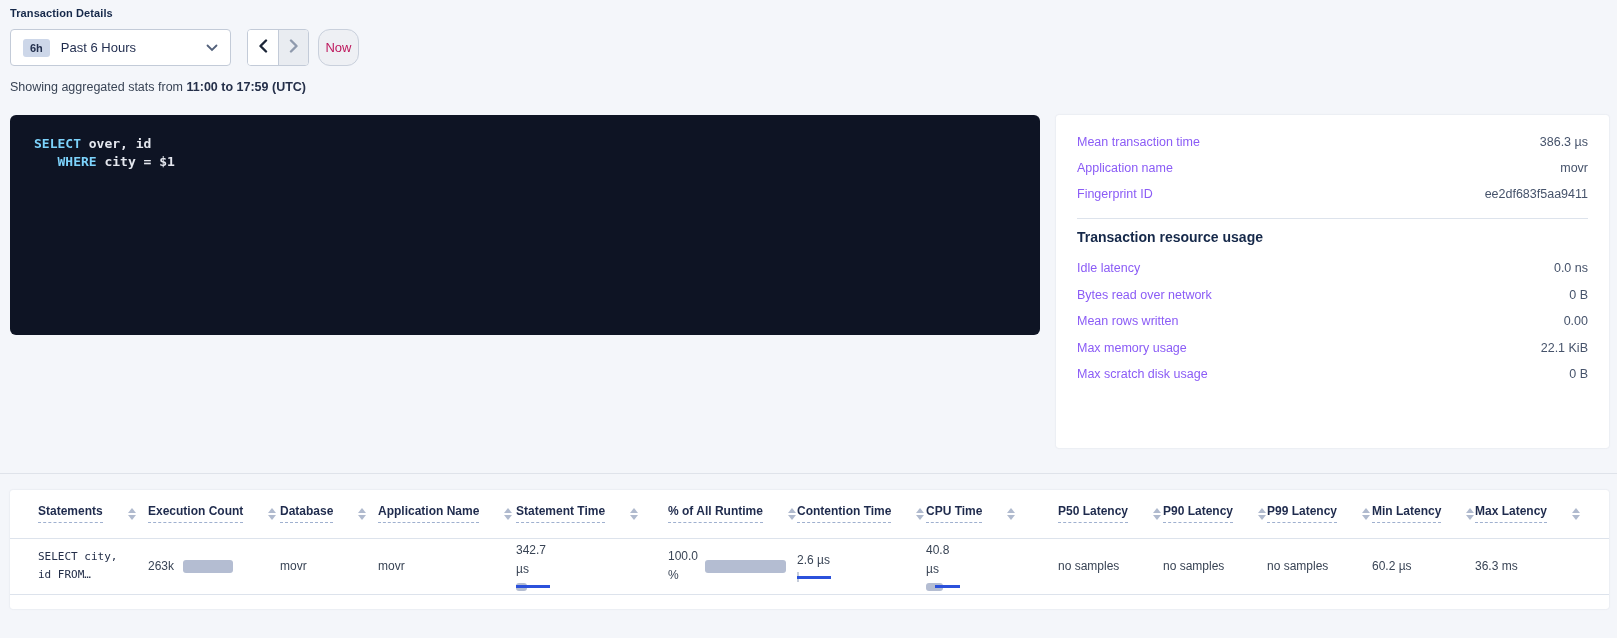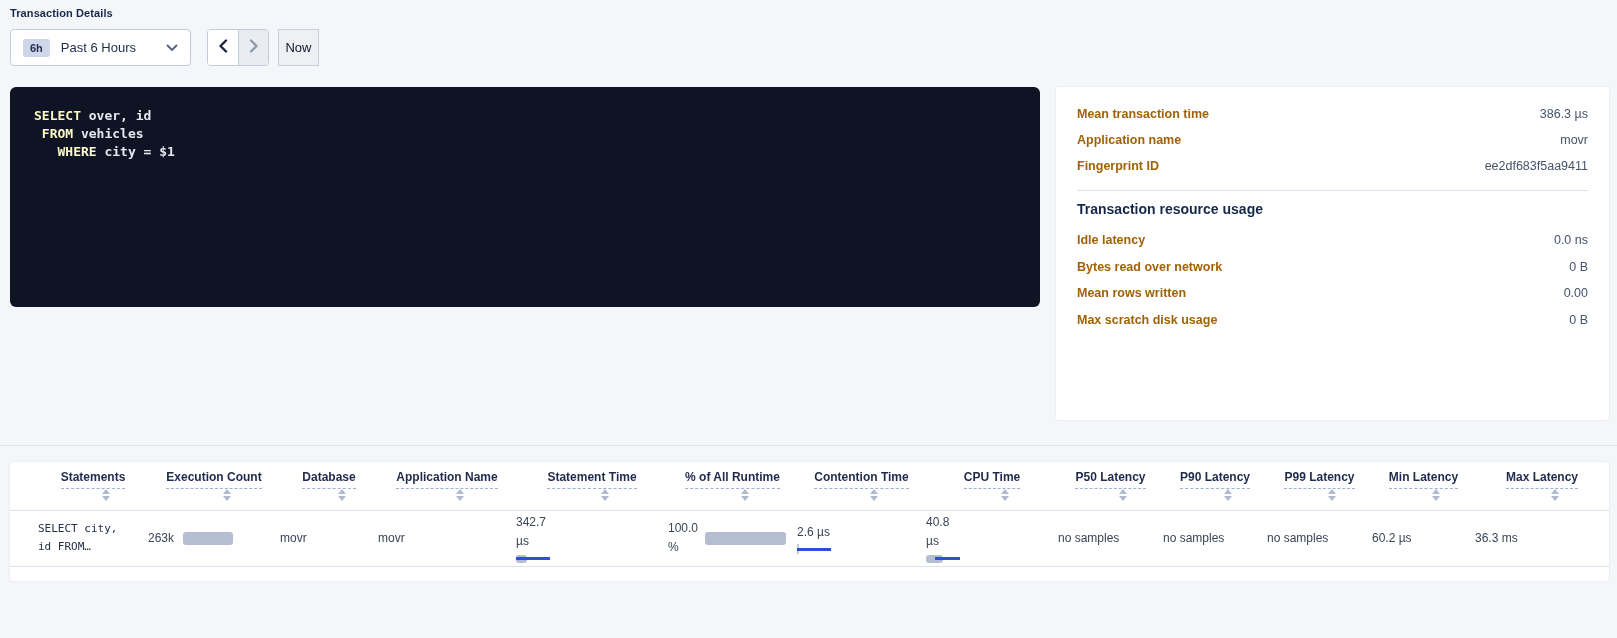--- a/index.html
+++ b/index.html
@@ -15,21 +15,21 @@
 
   
   .page-title {
     margin:0; padding-top:7px;
     font-size:11px; font-weight:bold; color:#152849;
     letter-spacing:.1px;
   }
   .controls { display:flex; align-items:center; margin-top:10px; height:37px; }
   .time-dropdown {
     display:flex; align-items:center;
-    width:181px; height:37px;
+    width:221px; height:37px;
     background:#fff; border:1px solid #c3cbd8; border-radius:4px;
     padding:0 12px; cursor:pointer;
   }
   .range-badge {
     background:#cdd7e9; color:#23304e;
     font-size:11px; font-weight:bold;
     padding:3px 7px; border-radius:3px;
   }
   .range-label { font-size:13px; color:#1f2b4d; margin-left:11px; }
   .caret { margin-left:auto; display:flex; }
@@ -38,46 +38,46 @@
     border:1px solid #c3cbd8; border-radius:4px; overflow:hidden; background:#fff;
   }
   .arrow-btn {
     width:30px; height:35px; display:flex; align-items:center; justify-content:center;
     background:#fff; border:none; padding:0; cursor:pointer;
   }
   .arrow-btn.disabled { background:#e9ecf1; cursor:default; }
   .arrow-btn + .arrow-btn { border-left:1px solid #c3cbd8; }
   .now-btn {
     margin-left:9px; width:41px; height:37px;
-    background:#eef0f4; border:1px solid #c9d0dc; border-radius:0;
-    font-size:13px; color:#0f172a; font-family:inherit; cursor:default;
+    background:#eef0f4; border:1px solid #c9d0dc; border-radius:12px;
+    font-size:13px; color:#be185d; font-family:inherit; cursor:default;
   }
   .stats-line { margin-top:14px; font-size:12.5px; color:#394455; }
   .stats-line b { color:#242f49; }
 
   
   .main-grid { display:flex; margin-top:21px; gap:16px; }
   .sql-box {
     width:1030px; height:220px; flex:none;
     background:#0e1424; border-radius:6px;
     padding:20px 24px;
     font-family:"DejaVu Sans Mono","Liberation Mono",monospace;
     font-size:13px; font-weight:600; line-height:1.37;
     color:#e4e7ee; white-space:pre;
   }
-  .sql-kw { color:#fef9c3; }
+  .sql-kw { color:#7dd3fc; }
 
   .side-panel {
     flex:1; height:333px;
     background:#fff; border-radius:3px;
     box-shadow:0 0 2px rgba(26,36,64,.12);
     padding:14px 21px 0 21px;
   }
   .kv-row { display:flex; justify-content:space-between; align-items:center; height:26px; }
-  .kv-label { font-size:12.5px; font-weight:bold; color:#a16207; }
+  .kv-label { font-size:12.5px; font-weight:normal; color:#8b5cf6; }
   .kv-value { font-size:12.5px; color:#46536b; }
   .panel-divider { border:none; border-top:1px solid #dde3ec; margin:11px 0 10px 0; }
   .resource-heading {
     font-size:14px; font-weight:bold; color:#152849;
     margin:0 0 10px 0; padding:0;
   }
   .kv-row.resource { height:26.5px; }
 
   
   .section-divider {
@@ -89,21 +89,21 @@
     margin-top:16px; height:119px;
     background:#fff; border-radius:3px;
     box-shadow:0 0 2px rgba(26,36,64,.12);
     overflow:hidden;
   }
   table.stmt-table { border-collapse:collapse; table-layout:fixed; width:1599px; }
   .stmt-table th {
     height:48px; padding:0; text-align:left; font-weight:normal;
     border-bottom:1px solid #dde3ec; vertical-align:middle;
   }
-  .th-inner { display:flex; align-items:center;flex-direction:column; }
+  .th-inner { display:flex; align-items:center; }
   .th-label {
     font-size:12px; font-weight:bold; color:#1f2b4d;
     border-bottom:1.5px dashed #9fb0cf; padding-bottom:4px;
     white-space:nowrap; cursor:pointer;
   }
   .sort-icon { display:flex; flex-direction:column; align-items:center; margin-left:25px; cursor:pointer; }
   .tri-up { width:0; height:0; border-left:4px solid transparent; border-right:4px solid transparent; border-bottom:5px solid #b0bace; }
   .tri-down { width:0; height:0; border-left:4px solid transparent; border-right:4px solid transparent; border-top:5px solid #b0bace; margin-top:2px; }
   .stmt-table td {
     height:56px; padding:0; vertical-align:middle;
@@ -154,24 +154,25 @@
         <span>
           <svg width="10" height="14" viewBox="0 0 10 14">
               <path d="M2 1.5 L7.5 7 L2 12.5" fill="none" stroke="#8f9aad" stroke-width="2.4" stroke-linecap="round" stroke-linejoin="round"></path>
             </svg>
         </span>
       </button>
     </div>
     <button class="now-btn" aria-disabled="true">Now</button>
   </div>
 
+  <div class="stats-line"><span>Showing aggregated stats from </span><b>11:00 to 17:59 (UTC)</b></div>
 
   <div class="main-grid">
 
-    <div class="sql-box"><div><span></span><span class="sql-kw">SELECT</span><span> over, id</span></div><div><span> </span><span class="sql-kw">FROM</span><span> vehicles</span></div><div><span>   </span><span class="sql-kw">WHERE</span><span> city = $1</span></div></div>
+    <div class="sql-box"><div><span></span><span class="sql-kw">SELECT</span><span> over, id</span></div><div><span>   </span><span class="sql-kw">WHERE</span><span> city = $1</span></div></div>
 
     <div class="side-panel">
       <div class="kv-row">
         <span class="kv-label">Mean transaction time</span>
         <span class="kv-value">386.3 µs</span>
       </div>
       <div class="kv-row">
         <span class="kv-label">Application name</span>
         <span class="kv-value">movr</span>
       </div>
@@ -185,20 +186,24 @@
         <span class="kv-label">Idle latency</span>
         <span class="kv-value">0.0 ns</span>
       </div>
       <div class="kv-row resource">
         <span class="kv-label">Bytes read over network</span>
         <span class="kv-value">0 B</span>
       </div>
       <div class="kv-row resource">
         <span class="kv-label">Mean rows written</span>
         <span class="kv-value">0.00</span>
+      </div>
+      <div class="kv-row resource">
+        <span class="kv-label">Max memory usage</span>
+        <span class="kv-value">22.1 KiB</span>
       </div>
       <div class="kv-row resource">
         <span class="kv-label">Max scratch disk usage</span>
         <span class="kv-value">0 B</span>
       </div>
     </div>
   </div>
 
   <hr class="section-divider">
 

